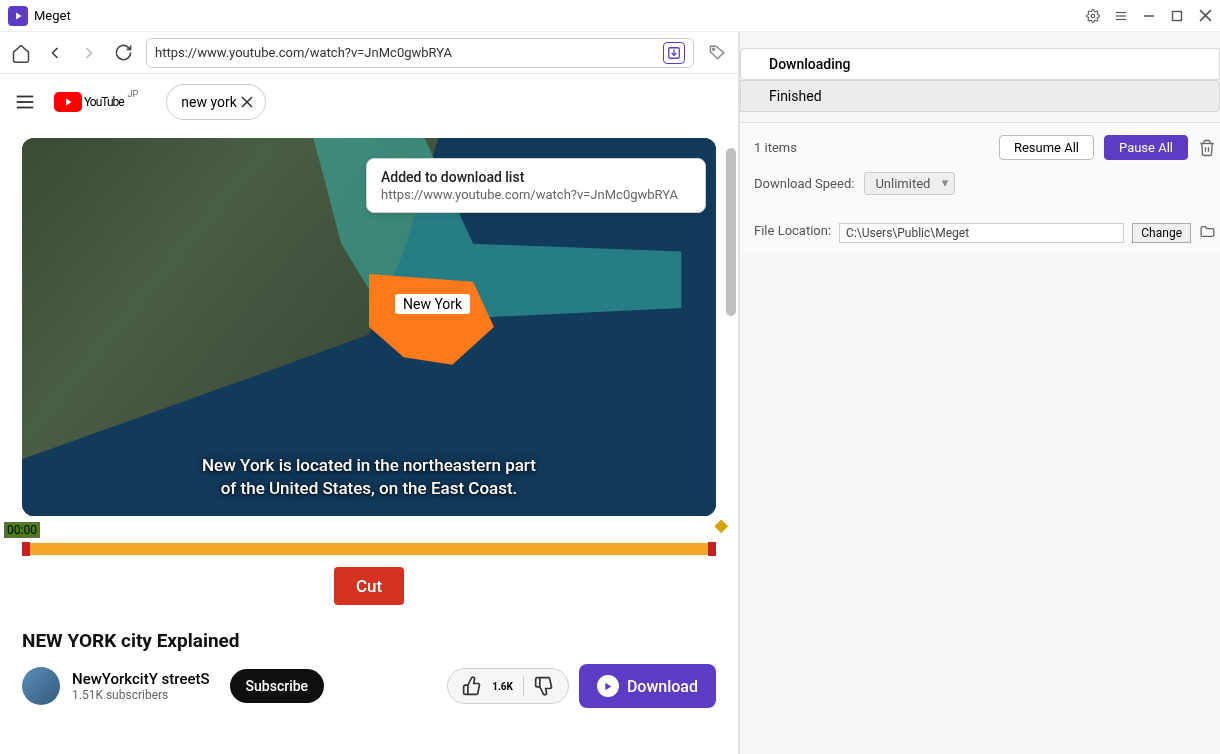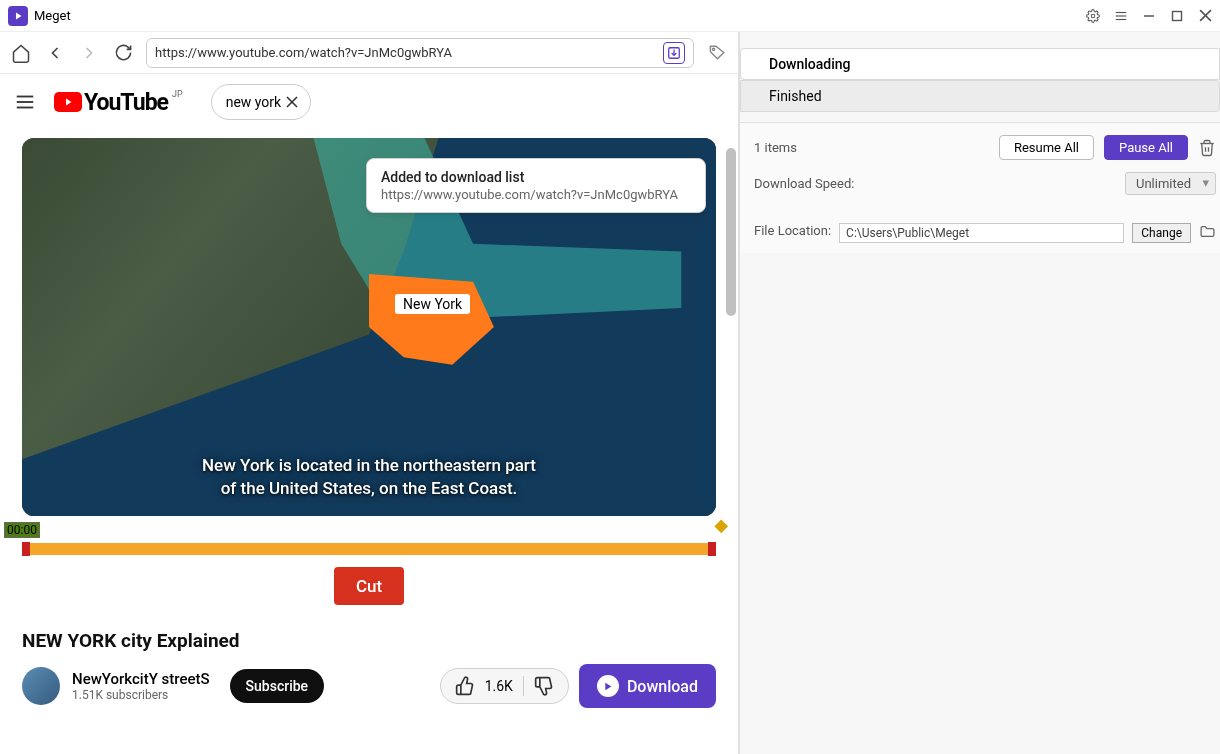--- a/index.html
+++ b/index.html
@@ -22,21 +22,21 @@
 .url-box { flex:1; height:30px; border:1px solid #ccc; border-radius:6px; display:flex; align-items:center; padding:0 8px; background:#fff; }
 .url-box input { border:none; outline:none; flex:1; font-size:13px; color:#333; }
 .url-save { width:22px; height:22px; border:1px solid #5b3cc4; border-radius:4px; display:flex; align-items:center; justify-content:center; color:#5b3cc4; cursor:pointer; }
 .tag-icon { color:#888; cursor:pointer; }
 
 .yt-region { flex:1; overflow:hidden; position:relative; }
 .yt-header { height:56px; display:flex; align-items:center; padding:0 14px; gap:18px; }
 .hamburger { cursor:pointer; color:#333; }
 .yt-logo { display:flex; align-items:center; gap:2px; }
 .yt-logo-box { width:28px; height:20px; background:#ff0000; border-radius:5px; display:flex; align-items:center; justify-content:center; }
-.yt-logo-text { font-weight:700; font-size:23px; letter-spacing:-1px; }
+.yt-logo-text { font-weight:400; font-size:12px; letter-spacing:-1px; }
 .yt-jp { font-size:9px; color:#666; position:relative; top:-8px; left:2px; }
 .search-wrap { margin-left:12px; display:flex; align-items:center; border:1px solid #ccc; border-radius:20px; height:36px; padding:0 4px 0 14px; background:#fff; width:100px; overflow:hidden; }
 .search-wrap input { border:none; outline:none; font-size:14px; width:56px; }
 .search-clear { cursor:pointer; color:#333; }
 
 .toast { position:absolute; top:84px; left:366px; width:340px; background:#fff; border:1px solid #d0d0d0; border-radius:8px; padding:10px 14px; box-shadow:0 2px 6px rgba(0,0,0,0.1); z-index:5; }
 .toast-title { font-size:14px; font-weight:500; color:#222; margin-bottom:2px; }
 .toast-url { font-size:13px; color:#666; word-break:break-all; }
 
 .video-box { margin: 8px 22px 0 22px; height: 378px; border-radius:12px; overflow:hidden; position:relative; background:#123; }
@@ -60,21 +60,21 @@
 .video-title { margin:24px 22px 0 22px; font-size:19px; font-weight:700; color:#111; }
 .meta-row { margin:12px 22px 0 22px; display:flex; align-items:center; gap:12px; }
 .avatar { width:38px; height:38px; border-radius:50%; background:linear-gradient(135deg,#5b8db5,#365a7e); }
 .channel-block { display:flex; flex-direction:column; }
 .channel-name { font-size:15px; font-weight:500; }
 .channel-subs { font-size:12px; color:#666; }
 .subscribe-btn { background:#0f0f0f; color:#fff; border:none; border-radius:18px; padding:9px 16px; font-size:14px; font-weight:500; cursor:pointer; margin-left:8px; }
 .likes-wrap { margin-left:auto; display:flex; align-items:center; gap:10px; }
 .like-pill { display:flex; align-items:center; gap:10px; border:1px solid #d0d0d0; border-radius:20px; padding:7px 14px; background:#f6f6f6; }
 .like-pill .thumbs { cursor:pointer; color:#333; }
-.like-count { font-size:14px; font-weight:400; }
+.like-count { font-size:10px; font-weight:700; }
 .divider { width:1px; height:20px; background:#ccc; }
 .download-btn { background:#5b3cc4; color:#fff; border:none; border-radius:8px; padding:11px 18px; font-size:16px; font-weight:500; display:flex; align-items:center; gap:8px; cursor:pointer; }
 .download-btn .dicon { width:22px; height:22px; background:#fff; border-radius:50%; display:flex; align-items:center; justify-content:center; color:#5b3cc4; }
 
 .scrollbar-stub { position:absolute; top:74px; right:2px; width:10px; height:168px; background:#c0c0c0; border-radius:5px; }
 
 .tabs-row { display:flex; justify-content:center; padding:16px 0 10px 0; gap:0;flex-direction:column; }
 .tab { padding:7px 28px; font-size:14px; border:1px solid #d8d8d8; background:#ececec; cursor:pointer; }
 .tab:first-child { border-radius:4px 0 0 4px; }
 .tab:last-child { border-radius:0 4px 4px 0; }
@@ -87,21 +87,21 @@
 .dl-url { font-size:13px; color:#333; white-space:nowrap; overflow:hidden; text-overflow:clip; }
 .dl-status { font-size:13px; color:#666; }
 
 .dl-footer { border-top:1px solid #e0e0e0; padding:12px 4px 10px 14px; background:#fafafa; }
 .dl-foot-row1 { display:flex; align-items:center; gap:10px; margin-bottom:12px; }
 .items-count { font-size:13px; color:#555; }
 .spacer { flex:1; }
 .foot-btn { border:1px solid #bbb; background:#fff; border-radius:4px; padding:4px 14px; font-size:13px; cursor:pointer; }
 .foot-btn.primary { background:#5b3cc4; color:#fff; border-color:#5b3cc4; }
 .trash { cursor:pointer; color:#666; }
-.dl-foot-row2 { display:flex; align-items:center; gap:10px; margin-bottom:8px; font-size:13px; color:#555;justify-content:space-between; }
+.dl-foot-row2 { display:flex; align-items:center; gap:10px; margin-bottom:8px; font-size:13px; color:#555; }
 .speed-select { border:1px solid #ccc; background:#eee; border-radius:3px; padding:3px 24px 3px 10px; font-size:13px; position:relative; }
 .speed-select::after { content:"▾"; position:absolute; right:6px; top:2px; color:#888; }
 .dl-foot-row3 { display:flex; align-items:flex-start; gap:8px; font-size:13px; color:#555;margin-top:28px; }
 .loc-input { flex:1; border:1px solid #ccc; padding:2px 6px; font-size:12px; color:#444; background:#fff; }
 .change-btn { border:1px solid #aaa; background:#f0f0f0; padding:2px 8px; font-size:12px; cursor:pointer; }
 .folder-icon { cursor:pointer; color:#666; }
 
 svg { display:block; }
 </style>
 </head>

